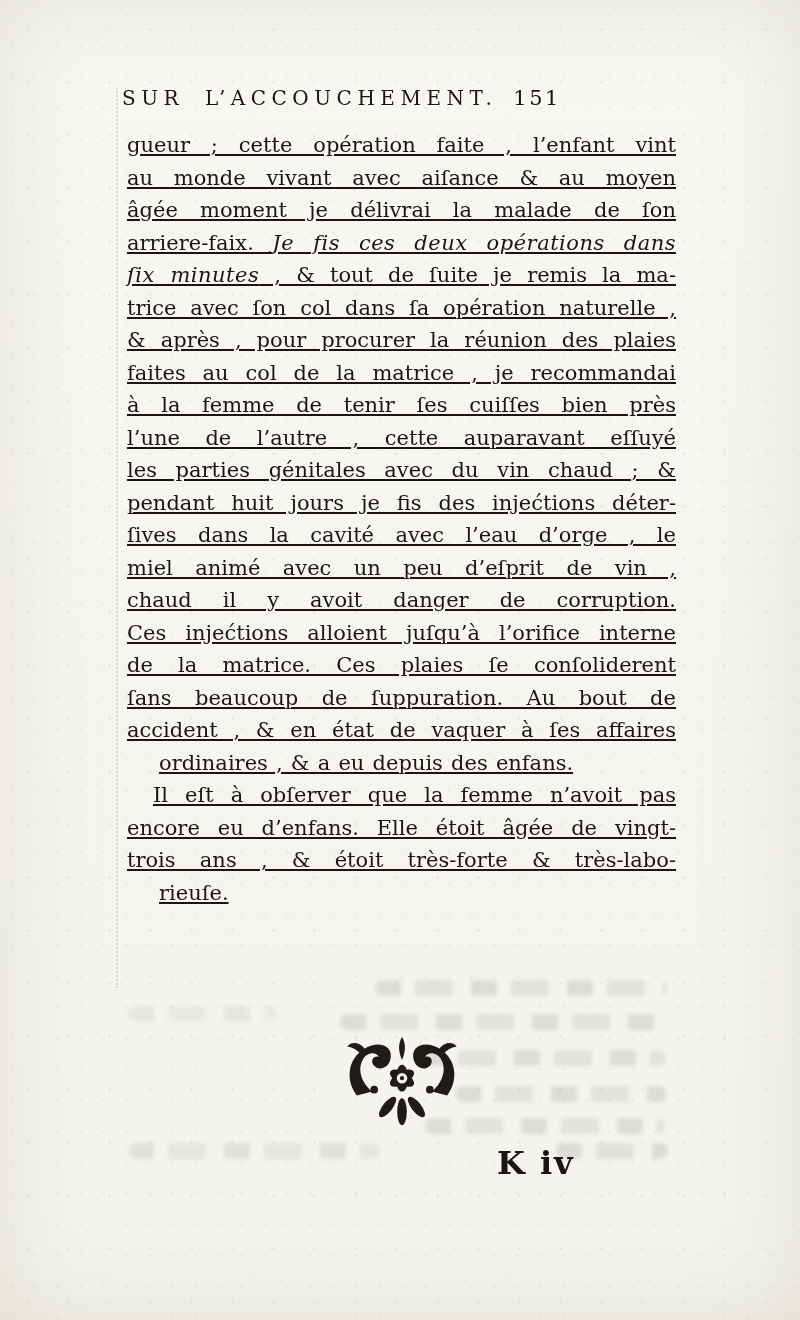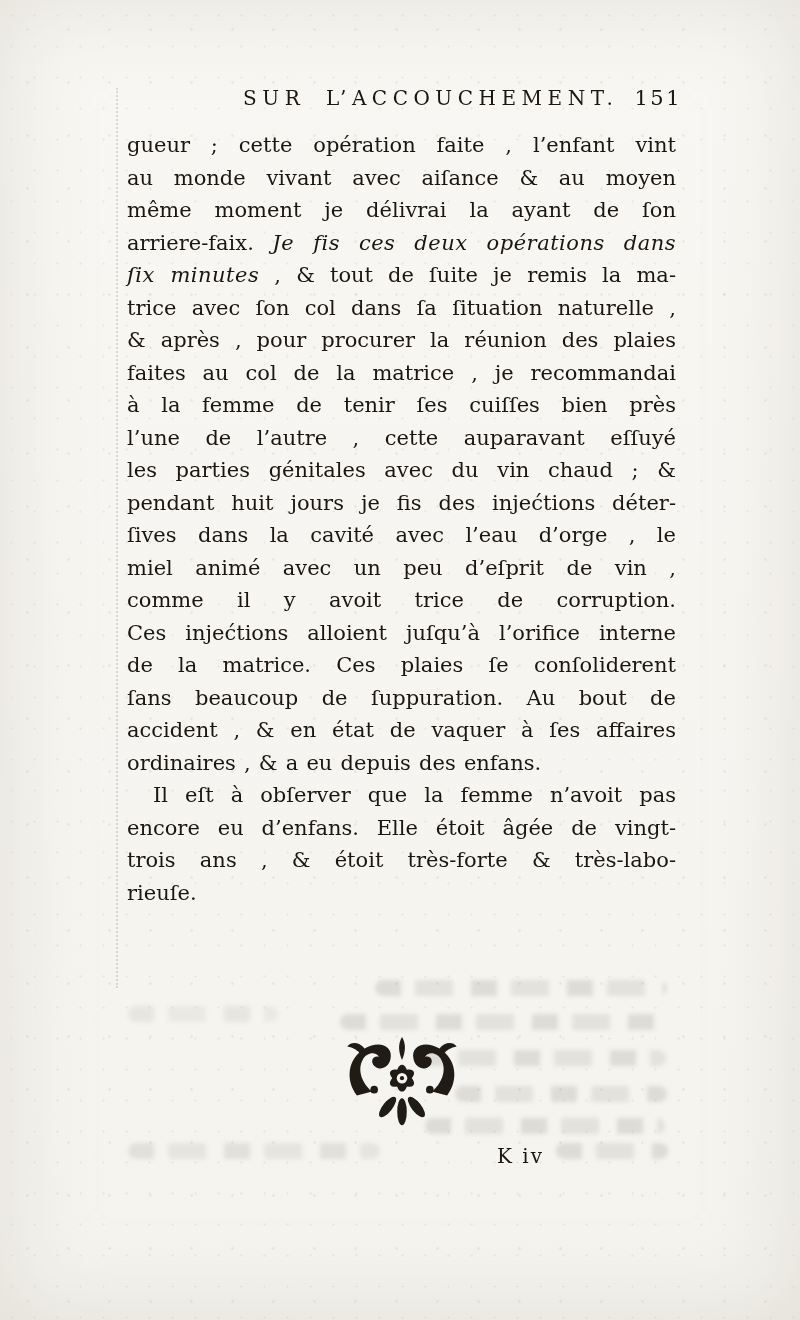--- a/index.html
+++ b/index.html
@@ -19,40 +19,40 @@
     font-family:"DejaVu Serif","Liberation Serif",serif;
     color:#1b1710;
   }
   .binding-specks{
     position:absolute;left:116px;top:88px;height:900px;width:0;
     border-left:2px dotted rgba(70,66,58,.16);
     z-index:1;
   }
   .page-header{
     position:absolute;top:86px;left:122px;width:560px;
-    text-align:right;font-size:20px;letter-spacing:5.5px;word-spacing:9px;
+    text-align:left;font-size:20px;letter-spacing:5.5px;word-spacing:9px;
     white-space:nowrap;z-index:2;
   }
   .page-number{letter-spacing:2.5px;margin-left:16px;font-size:21px;}
   .text-block{
     position:absolute;top:129px;left:127px;width:549px;
     font-size:21px;line-height:32.5px;z-index:2;
     word-spacing:1.5px;
   }
-  .line{text-align:justify;text-align-last:justify;}
-  .line.para-end{text-align-last:left;}
+  .line{text-align:justify;text-align-last:justify;text-decoration:underline;}
+  .line.para-end{text-align-last:left;margin-left:32px;}
   .line.indent{text-indent:26px;}
   .it{font-style:italic;letter-spacing:.5px;}
   .ornament-wrap{
     position:absolute;top:1034px;left:127px;width:549px;
     text-align:center;z-index:2;
   }
   .signature{
     position:absolute;top:1144px;left:497px;
-    font-size:20px;font-weight:400;letter-spacing:2px;z-index:2;
+    font-size:32px;font-weight:700;letter-spacing:2px;z-index:2;
   }
   .ghost{
     position:absolute;height:16px;border-radius:8px;z-index:1;
     filter:blur(2.3px);opacity:.42;
     background:repeating-linear-gradient(90deg,
       rgba(110,104,90,.40) 0px, rgba(110,104,90,.40) 26px,
       rgba(110,104,90,0) 26px, rgba(110,104,90,0) 40px,
       rgba(110,104,90,.30) 40px, rgba(110,104,90,.30) 78px,
       rgba(110,104,90,0) 78px, rgba(110,104,90,0) 96px);
   }
@@ -81,35 +81,35 @@
   <div class="ghost g7"></div>
   <div class="ghost g8"></div>
 
   <div class="page-header">
     <span>SUR L’ACCOUCHEMENT.</span><span class="page-number">151</span>
   </div>
 
   <div class="text-block">
     <div class="line">gueur ; cette opération faite , l’enfant vint</div>
     <div class="line">au monde vivant avec aiſance &amp; au moyen</div>
-    <div class="line">même moment je délivrai la ayant de ſon</div>
+    <div class="line">âgée moment je délivrai la malade de ſon</div>
 
     <div class="line"><span>arriere-faix. </span><span class="it">Je fis ces deux opérations dans</span></div>
     <div class="line"><span class="it">ſix minutes</span><span> , &amp; tout de ſuite je remis la ma-</span></div>
 
-    <div class="line">trice avec ſon col dans ſa ſituation naturelle ,</div>
+    <div class="line">trice avec ſon col dans ſa opération naturelle ,</div>
     <div class="line">&amp; après , pour procurer la réunion des plaies</div>
     <div class="line">faites au col de la matrice , je recommandai</div>
     <div class="line">à la femme de tenir ſes cuiſſes bien près</div>
     <div class="line">l’une de l’autre , cette auparavant eſſuyé</div>
     <div class="line">les parties génitales avec du vin chaud ; &amp;</div>
     <div class="line">pendant huit jours je fis des injećtions déter-</div>
     <div class="line">ſives dans la cavité avec l’eau d’orge , le</div>
     <div class="line">miel animé avec un peu d’eſprit de vin ,</div>
-    <div class="line">comme il y avoit trice de corruption.</div>
+    <div class="line">chaud il y avoit danger de corruption.</div>
     <div class="line">Ces injećtions alloient juſqu’à l’orifice interne</div>
     <div class="line">de la matrice. Ces plaies ſe conſoliderent</div>
     <div class="line">ſans beaucoup de ſuppuration. Au bout de</div>
     <div class="line">accident , &amp; en état de vaquer à ſes affaires</div>
     <div class="line para-end">ordinaires , &amp; a eu depuis des enfans.</div>
 
     <div class="line indent">Il eſt à obſerver que la femme n’avoit pas</div>
     <div class="line">encore eu d’enfans. Elle étoit âgée de vingt-</div>
     <div class="line">trois ans , &amp; étoit très-forte &amp; très-labo-</div>
     <div class="line para-end">rieuſe.</div>

